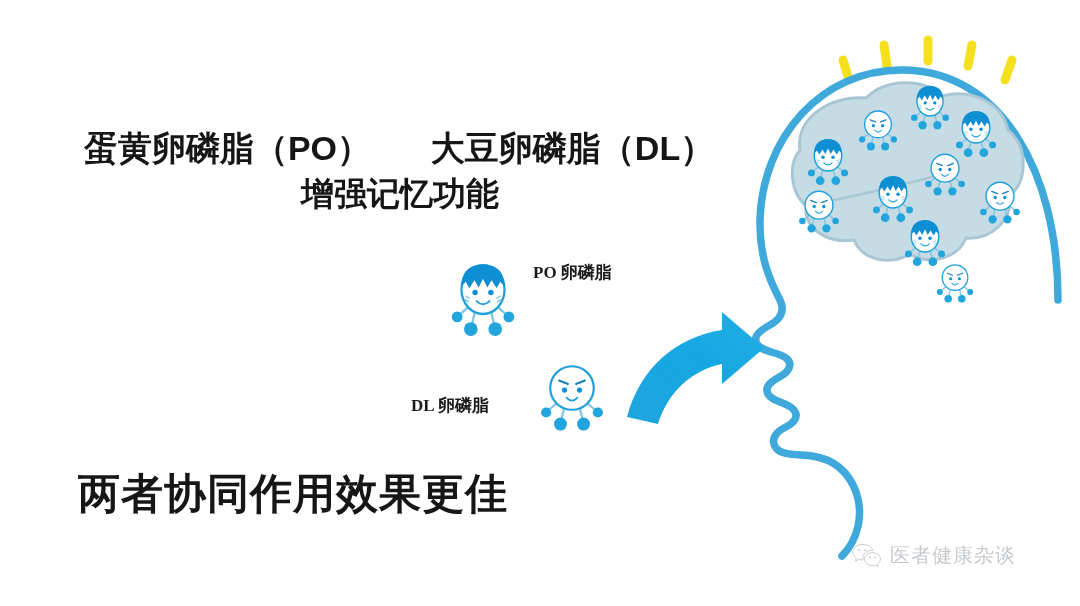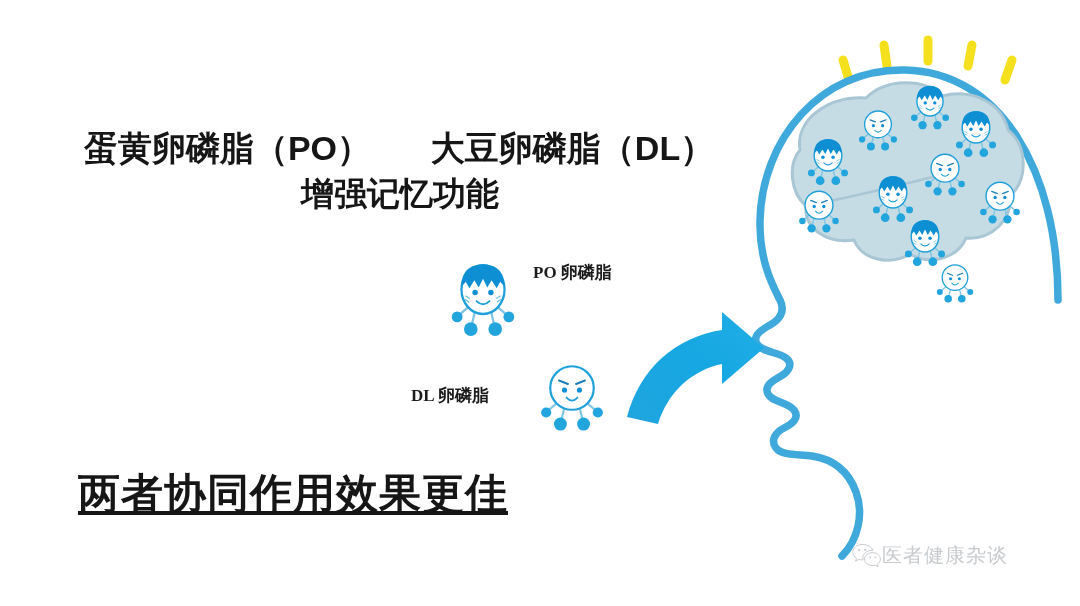--- a/index.html
+++ b/index.html
@@ -48,53 +48,52 @@
   #slogan {
     position: absolute;
     left: 78px;
     top: 468px;
     color: #161616;
     font-weight: bold;
     font-size: 42px;
     line-height: 52px;
     letter-spacing: 1px;
     white-space: nowrap;
-    text-decoration: underline;
   }
 
   
   .mini-label {
     position: absolute;
     color: #1b1b1b;
     font-family: "Liberation Serif", "DejaVu Serif", serif;
     font-weight: bold;
     font-size: 17px;
     white-space: nowrap;
   }
   #label-po { left: 527px; top: 261px; margin-left: 6px; }
-  #label-dl { left: 411px; top: 384px; }
+  #label-dl { left: 411px; top: 394px; }
 
   
   .art {
     position: absolute;
     left: 0;
     top: 0;
     width: 1080px;
     height: 606px;
     pointer-events: none;
   }
 
   
   #watermark {
     position: absolute;
     left: 852px;
     top: 542px;
     display: flex;
     align-items: center;
-    gap: 0;
+    gap: 8px;
     opacity: 0.55;
   }
   #watermark .wm-text {
     color: #9aa0a6;
     font-size: 20px;
     letter-spacing: 1px;
     white-space: nowrap;
   }
 </style>
 </head>

